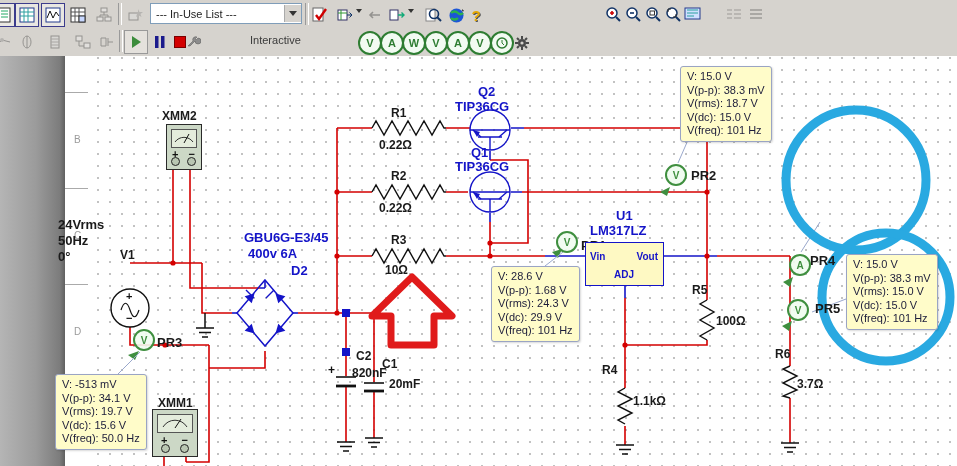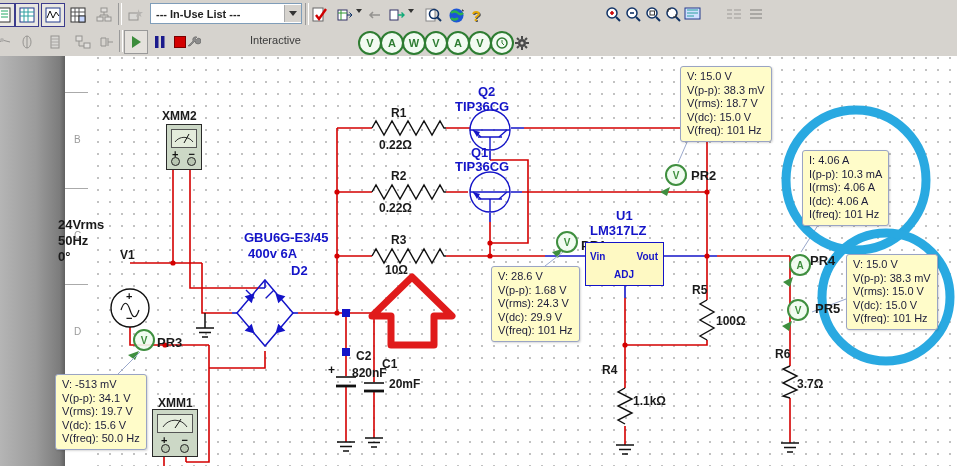--- a/index.html
+++ b/index.html
@@ -9,21 +9,21 @@
   
   .toolbar{position:absolute;left:0;top:0;width:957px;height:56px;background:#d6d3ce;
            border-bottom:1px solid #808080;}
   .tbtn{position:absolute;width:22px;height:22px;display:flex;align-items:center;
         justify-content:center;border:1px solid transparent;}
   .tbtn.framed{border:1px solid #3c3c8c;background:#e9e7e2;}
   .dim{opacity:.40;filter:grayscale(1);}
   .sep{position:absolute;width:2px;height:22px;border-left:1px solid #9a9a9a;border-right:1px solid #fff;}
   .combo{position:absolute;left:150px;top:3px;width:150px;height:19px;background:#fff;
          border:1px solid #7f9db9;display:flex;align-items:center;font-size:11px;color:#222;}
-  .combo .txt{flex:1;padding-left:5px;white-space:nowrap;overflow:hidden;font-weight:bold;}
+  .combo .txt{flex:1;padding-left:5px;white-space:nowrap;overflow:hidden;}
   .combo .dd{width:16px;height:17px;background:#d6d3ce;border-left:1px solid #aaa;
              display:flex;align-items:center;justify-content:center;}
   .caret{width:0;height:0;border-left:4px solid transparent;border-right:4px solid transparent;
          border-top:5px solid #333;}
   .ddarrow{position:absolute;top:9px;width:0;height:0;border-left:3px solid transparent;
            border-right:3px solid transparent;border-top:4px solid #333;}
   .interactive-lbl{position:absolute;left:194px;top:34px;font-size:11px;color:#3a3a3a;}
   .probe-btn{position:absolute;width:20px;height:20px;top:31px;border-radius:50%;
              border:2px solid #2e7d32;color:#2e7d32;font-size:11px;font-weight:bold;
              display:flex;align-items:center;justify-content:center;background:#f2fbf2;}
@@ -530,27 +530,20 @@
       <span>V</span>
     </div>
 
   <div class="readout" style="left:680px;top:66px">
     <div>V: 15.0 V</div>
     <div>V(p-p): 38.3 mV</div>
     <div>V(rms): 18.7 V</div>
     <div>V(dc): 15.0 V</div>
     <div>V(freq): 101 Hz</div>
   </div>
-  <div class="readout" style="left:802px;top:150px">
-    <div>I: 4.06 A</div>
-    <div>I(p-p): 10.3 mA</div>
-    <div>I(rms): 4.06 A</div>
-    <div>I(dc): 4.06 A</div>
-    <div>I(freq): 101 Hz</div>
-  </div>
   <div class="readout" style="left:846px;top:254px">
     <div>V: 15.0 V</div>
     <div>V(p-p): 38.3 mV</div>
     <div>V(rms): 15.0 V</div>
     <div>V(dc): 15.0 V</div>
     <div>V(freq): 101 Hz</div>
   </div>
   <div class="readout" style="left:491px;top:266px">
     <div>V: 28.6 V</div>
     <div>V(p-p): 1.68 V</div>

